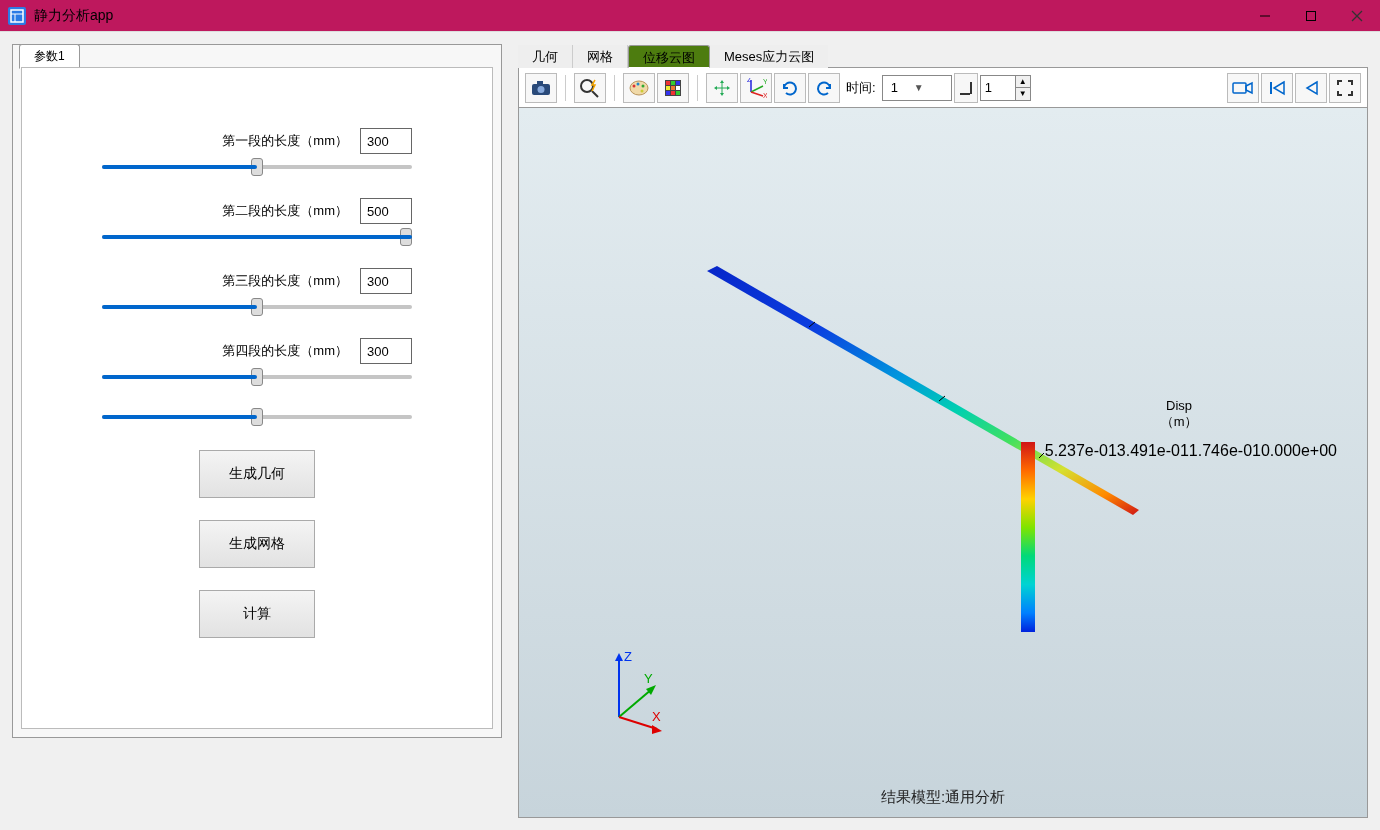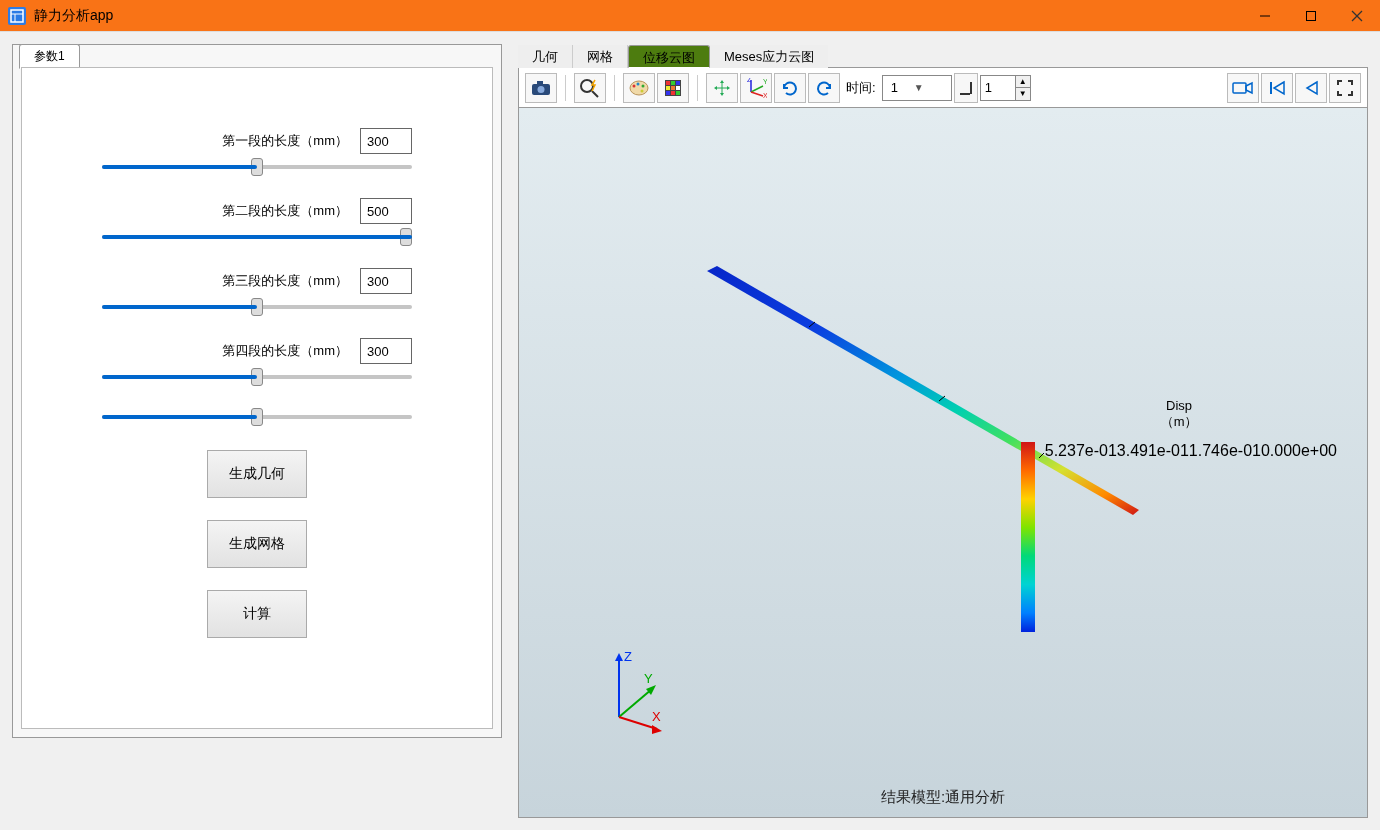--- a/index.html
+++ b/index.html
@@ -6,21 +6,21 @@
     body {
       font-family: "Microsoft YaHei", "Segoe UI", Arial, sans-serif;
       font-size: 13px;
       background: #f0f0f0;
       width: 1380px;
       height: 830px;
       overflow: hidden;
     }
     .titlebar {
       height: 32px;
-      background: #f97316;
+      background: #be185d;
       border-bottom: 1px solid #ddd;
       display: flex;
       align-items: center;
       justify-content: space-between;
     }
     .titlebar-left {
       display: flex;
       align-items: center;
       padding-left: 8px;
       gap: 8px;
@@ -137,21 +137,21 @@
       pointer-events: none;
     }
     .actions {
       display: flex;
       flex-direction: column;
       align-items: center;
       gap: 22px;
       margin-top: 24px;
     }
     .big-btn {
-      width: 100px;
+      width: 116px;
       height: 48px;
       background: linear-gradient(#f4f4f4,#e2e2e2);
       border: 1px solid #aaa;
       font-size: 14px;
       cursor: default;
     }
 
     .right-panel {
       flex: 1;
       display: flex;

